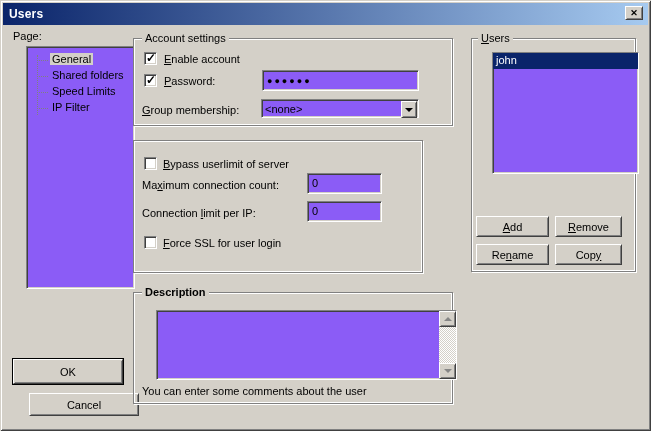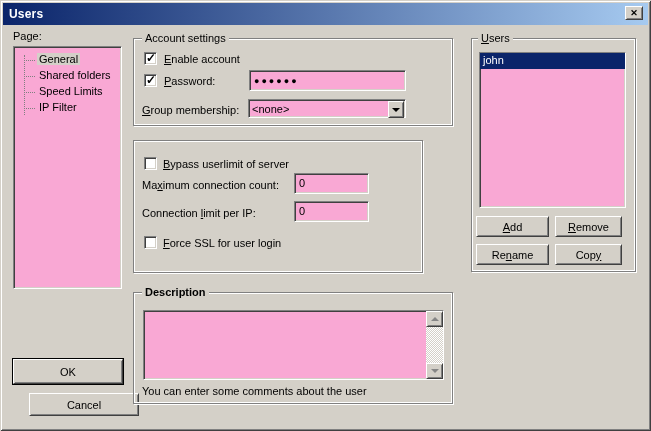--- a/index.html
+++ b/index.html
@@ -23,23 +23,24 @@
     position:absolute; left:625px; top:6px; width:18px; height:14px;
     background:#d4d0c8; text-align:center; line-height:12px; font-size:9px; font-weight:bold;
     border:1px solid; border-color:#ffffff #404040 #404040 #ffffff;
     box-shadow: inset 1px 1px 0 #d4d0c8, inset -1px -1px 0 #808080;
     cursor:default;
   }
 
   .lbl { position:absolute; height:13px; line-height:13px; white-space:nowrap; }
 
   .sunken {
-    background:#f9a8d4;
+    background:#8b5cf6;
     border:1px solid; border-color:#808080 #ffffff #ffffff #808080;
     box-shadow: inset 1px 1px 0 #404040, inset -1px -1px 0 #d4d0c8;
+    margin-left: 13px;
   }
 
   .group {
     position:absolute; border:1px solid #808080;
     box-shadow: inset 1px 1px 0 #ffffff, inset -1px -1px 0 #ffffff, 1px 1px 0 #ffffff;
   }
   .legend {
     position:absolute; top:-7px; background:#d4d0c8; padding:0 3px; height:13px; line-height:13px;
   }
 
@@ -180,21 +181,21 @@
         </span>
       </div>
     </div>
 
     <span class="lbl" style="left:8px; top:92px;">You can enter some comments about the user</span>
   </div>
 
   <div class="group" style="left:471px; top:38px; width:165px; height:234px;">
     <span class="legend" style="left:6px;"><u>U</u>sers</span>
 
-    <div class="sunken" style="position:absolute; left:7px; top:13px; width:147px; height:156px;">
+    <div class="sunken" style="position:absolute; left:7px; top:13px; width:147px; height:122px;">
       <div class="list-rows" id="users-rows">
           <div class="list-item selected">john</div>
         </div>
     </div>
 
     <button class="btn" style="left:4px; top:177px; width:73px; height:21px;"><u>A</u>dd</button>
     <button class="btn" style="left:83px; top:177px; width:67px; height:21px;"><u>R</u>emove</button>
     <button class="btn" style="left:4px; top:205px; width:73px; height:21px;">Re<u>n</u>ame</button>
     <button class="btn" style="left:83px; top:205px; width:67px; height:21px;">Cop<u>y</u></button>
   </div>

